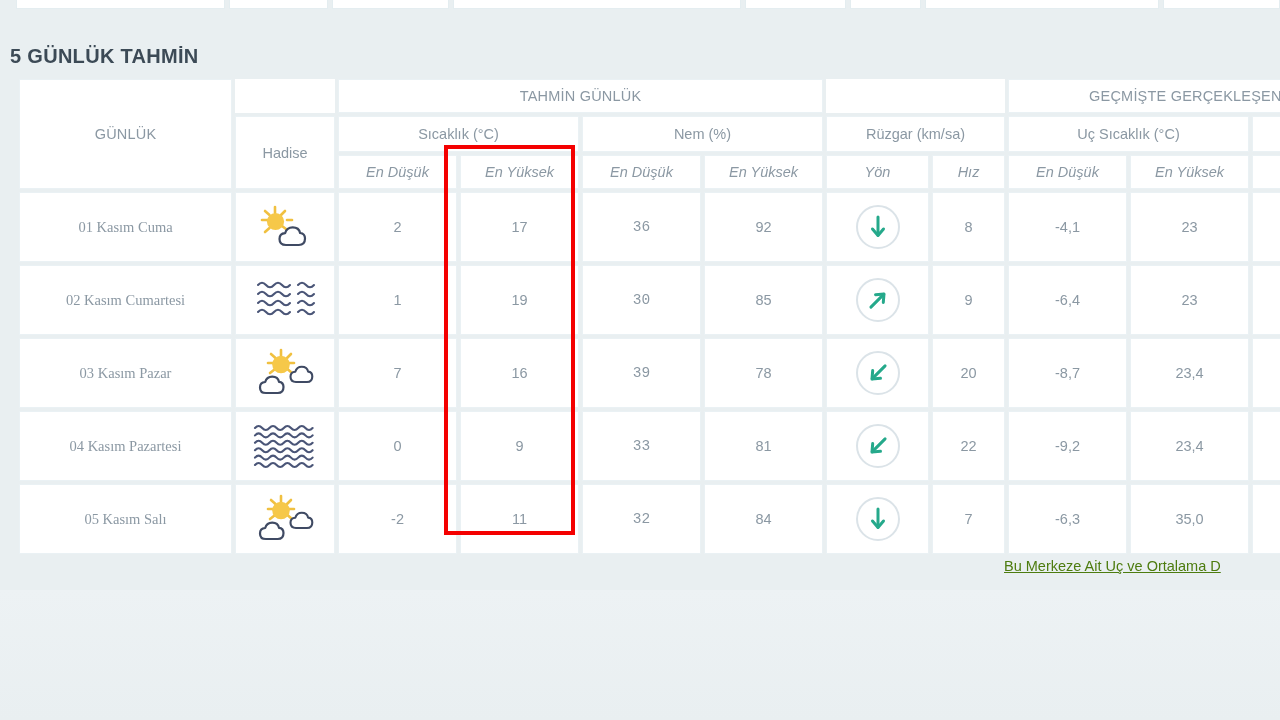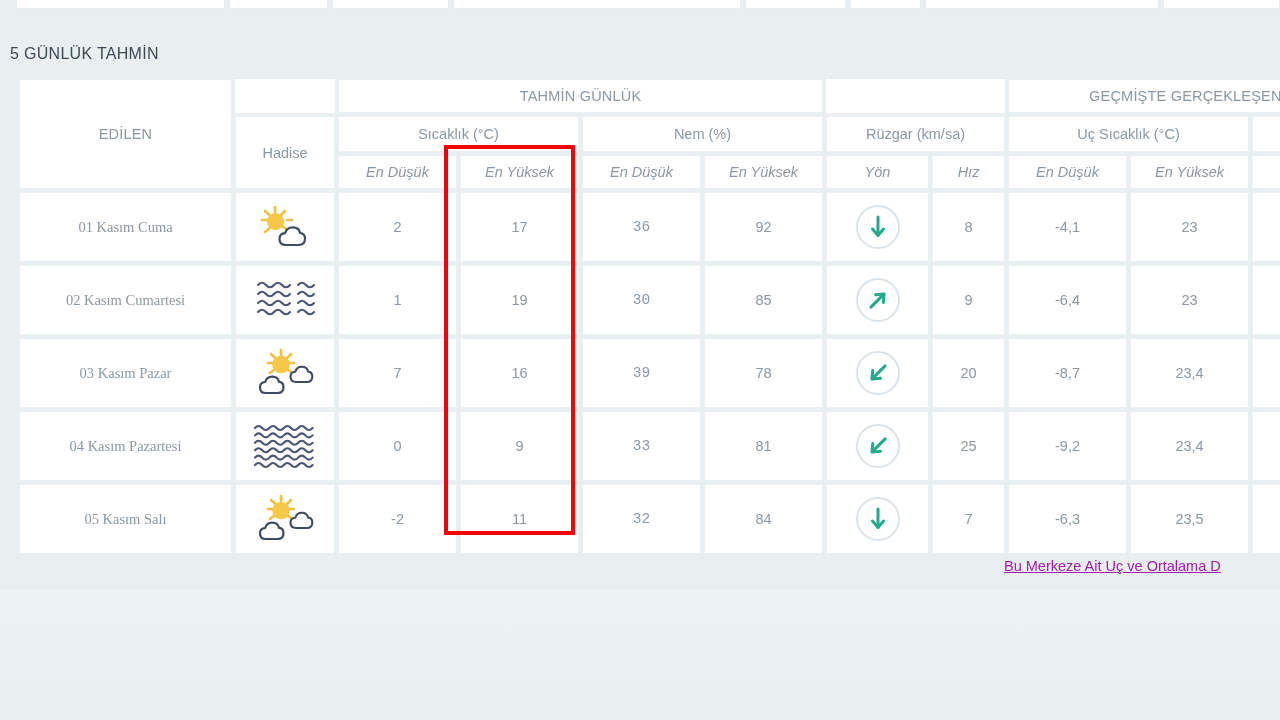--- a/index.html
+++ b/index.html
@@ -21,21 +21,21 @@
     background: #fff;
     border-left: 1px solid #e4edf0;
     border-right: 1px solid #e4edf0;
     border-bottom: 1px solid #e4edf0;
     height: 9px;
   }
 
   
   .section-title {
     position: absolute; top: 45px; left: 10px;
-    font-size: 16px; font-weight: normal;
+    font-size: 20px; font-weight: bold;
     letter-spacing: .3px;
     color: #3c4a56;
   }
 
   
   .tbl-wrap {
     position: absolute; top: 76px; left: 16px;
     width: 1290px;
   }
   table.fc {
@@ -101,21 +101,21 @@
     left: 444px; top: 145px;
     width: 131px; height: 390px;
     border: 4px solid #f40000;
     pointer-events: none;
     z-index: 30;
   }
 
   
   .bottom-link {
     position: absolute; top: 558px; left: 1004px;
-    font-size: 14.5px; color: #a21caf;
+    font-size: 14.5px; color: #4d7c0f;
     white-space: nowrap;
   }
 
   
   .footer-fade {
     position: absolute; left: 0; top: 590px;
     width: 1280px; height: 130px;
     background: linear-gradient(#edf2f4, #e9eff1);
   }
 </style>
@@ -145,21 +145,21 @@
         <col class="c-col">
         <col class="c-col">
     <col class="c-wd">
         <col class="c-ws">
     <col class="c-col">
         <col class="c-col">
         <col class="c-last">
   </colgroup>
   <thead>
     <tr>
-      <th rowspan="3" class="h-group">EDİLEN</th>
+      <th rowspan="3" class="h-group">GÜNLÜK</th>
       <th class="blank-cell"></th>
       <th colspan="4" class="h-group">TAHMİN GÜNLÜK</th>
       <th colspan="2" class="blank-cell"></th>
       <th colspan="3" class="h-group">GEÇMİŞTE GERÇEKLEŞEN (</th>
     </tr>
     <tr>
       <th rowspan="2" class="h-sub">Hadise</th>
       <th colspan="2" class="h-sub">Sıcaklık (°C)</th>
       <th colspan="2" class="h-sub">Nem (%)</th>
       <th colspan="2" class="h-sub">Rüzgar (km/sa)</th>
@@ -308,21 +308,21 @@
     <td class="body-cell">
       <div class="wind-circle">
               <svg width="26" height="26" viewBox="0 0 26 26" style="transform:rotate(45deg)">
   <g stroke="#25a98b" stroke-width="3" stroke-linecap="round" stroke-linejoin="round" fill="none">
   <line x1="13" y1="3" x2="13" y2="21"></line>
                   <polyline points="7.5,15 13,21.5 18.5,15"></polyline>
                 </g>
               </svg>
             </div>
     </td>
-    <td class="body-cell v-teal">25</td>
+    <td class="body-cell v-teal">22</td>
     <td class="body-cell v-dark">-9,2</td>
     <td class="body-cell v-dark">23,4</td>
     <td class="body-cell v-dark">3</td>
         </tr>
         <tr>
     <td class="date-cell">05 Kasım Salı</td>
     <td class="icon-cell">
       <span><svg width="62" height="50" viewBox="0 0 62 50">
 <g stroke="#f0c040" stroke-width="2.6" stroke-linecap="round">
 <line x1="27" y1="2" x2="27" y2="8"></line>
@@ -347,21 +347,21 @@
               <svg width="26" height="26" viewBox="0 0 26 26" style="transform:rotate(0deg)">
   <g stroke="#25a98b" stroke-width="3" stroke-linecap="round" stroke-linejoin="round" fill="none">
   <line x1="13" y1="3" x2="13" y2="21"></line>
                   <polyline points="7.5,15 13,21.5 18.5,15"></polyline>
                 </g>
               </svg>
             </div>
     </td>
     <td class="body-cell v-teal">7</td>
     <td class="body-cell v-dark">-6,3</td>
-    <td class="body-cell v-dark">23,5</td>
+    <td class="body-cell v-dark">35,0</td>
     <td class="body-cell v-dark">2,</td>
         </tr>
       </tbody>
 </table>
 </div>
 
 <div class="red-box"></div>
 
 <a class="bottom-link" href="#">Bu Merkeze Ait Uç ve Ortalama D</a>
 

